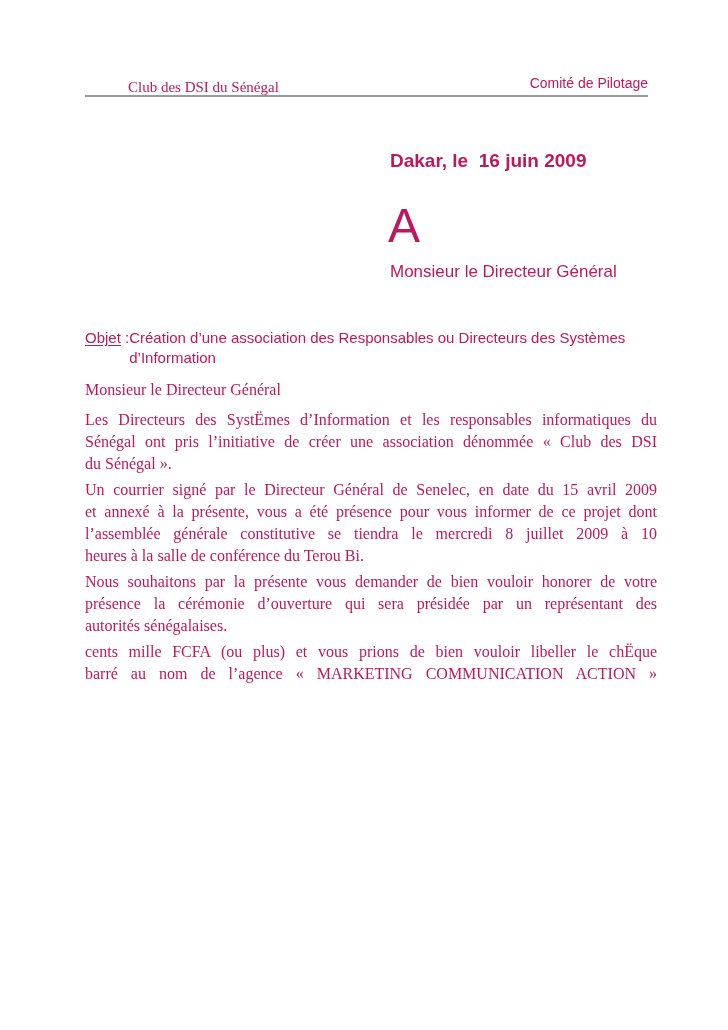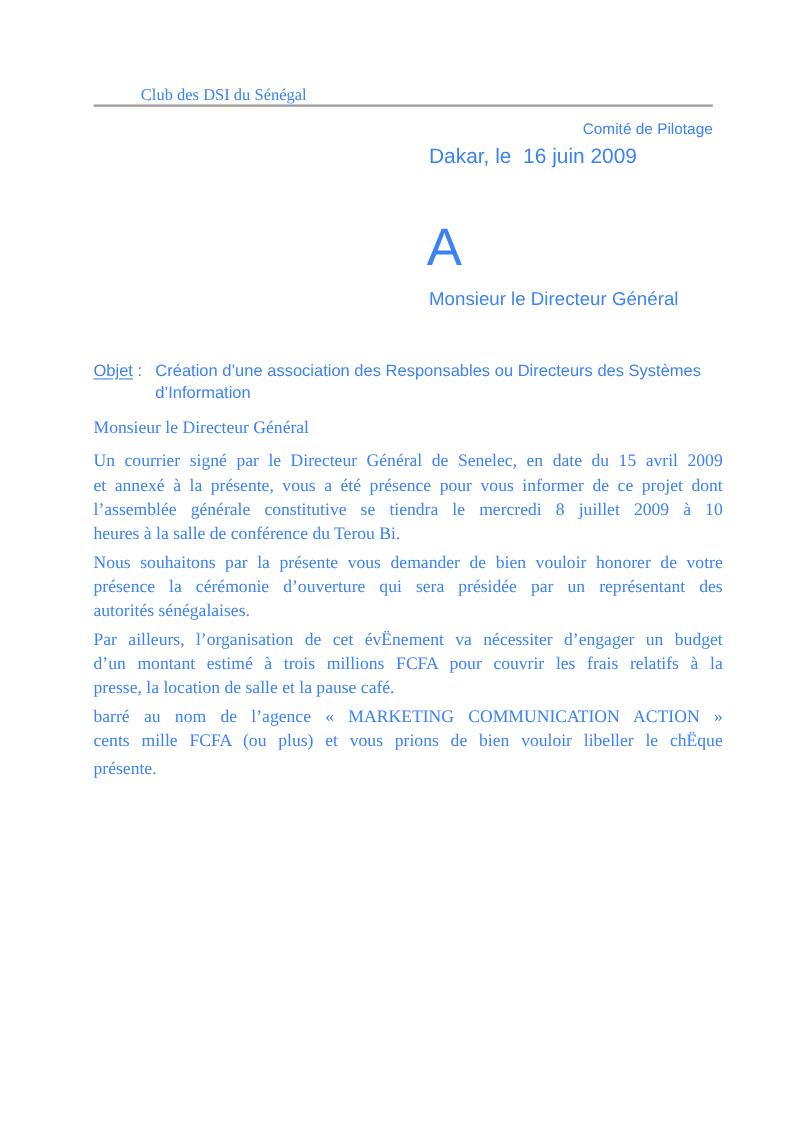--- a/index.html
+++ b/index.html
@@ -5,21 +5,21 @@
   html, body {
     margin: 0;
     padding: 0;
     background: #ffffff;
   }
   .page {
     position: relative;
     width: 728px;
     height: 1030px;
     background: #ffffff;
-    color: #3b82f6;
+    color: #be185d;
     overflow: hidden;
   }
   .serif { font-family: "Liberation Serif", "DejaVu Serif", serif; }
   .sans  { font-family: "Liberation Sans", "DejaVu Sans", sans-serif; }
 
   
   .org-block {
     position: absolute;
     left: 128px;
     top: 37px;
@@ -27,38 +27,38 @@
     line-height: 20px;
     white-space: pre;
   }
   .committee {
     position: absolute;
     left: 400px;
     top: 75px;
     width: 248px;
     text-align: right;
     font-size: 14px;
-    margin-top: 34px;
   }
   .header-rule {
     position: absolute;
     left: 85px;
     top: 95px;
     width: 563px;
     height: 2px;
     background: #9a9a9a;
   }
 
   
   .date-line {
     position: absolute;
     left: 390px;
-    top: 132px;
+    top: 150px;
     font-size: 19px;
     white-space: pre;
+    font-weight: bold;
   }
   .recipient-intro {
     position: absolute;
     left: 388px;
     top: 202px;
     font-size: 48px;
     line-height: 1;
   }
   .recipient-name {
     position: absolute;
@@ -71,21 +71,21 @@
   .subject {
     position: absolute;
     left: 85px;
     top: 328px;
     width: 566px;
     font-size: 15px;
     line-height: 20px;
     display: flex;
     align-items: flex-start;
   }
-  .subject-label { white-space: pre; margin-right: 12px; }
+  .subject-label { white-space: pre; }
   .subject-label u { text-underline-offset: 2px; }
   .subject-text { flex: 1; }
 
   
   .salutation {
     position: absolute;
     left: 85px;
     top: 381px;
     font-size: 16px;
   }
@@ -121,43 +121,42 @@
     <span class="subject-text">
       <span>Création d’une association des Responsables ou Directeurs des Systèmes</span>
       <span>d’Information</span>
     </span>
   </div>
 
   <div class="salutation serif">Monsieur le Directeur Général</div>
 
   <div class="body-text serif">
 
+    <div class="paragraph">
+      <div class="jline">Les Directeurs des SystËmes d’Information et les responsables informatiques du</div>
+      <div class="jline">Sénégal ont pris l’initiative de créer une association dénommée « Club des DSI</div>
+      <div class="jlast">du Sénégal ».</div>
+    </div>
 
     <div class="paragraph">
       <div class="jline">Un courrier signé par le Directeur Général de Senelec, en date du 15 avril 2009</div>
       <div class="jline">et annexé à la présente, vous a été présence pour vous informer de ce projet dont</div>
       <div class="jline">l’assemblée générale constitutive se tiendra le mercredi  8 juillet 2009 à 10</div>
       <div class="jlast">heures à la salle de conférence du Terou Bi.</div>
     </div>
 
     <div class="paragraph">
       <div class="jline">Nous souhaitons par la présente vous demander de bien vouloir honorer de votre</div>
       <div class="jline">présence la cérémonie d’ouverture qui sera présidée par un représentant des</div>
       <div class="jlast">autorités sénégalaises.</div>
     </div>
 
+
     <div class="paragraph">
-      <div class="jline">Par ailleurs, l’organisation de cet évËnement va nécessiter d’engager un budget</div>
-      <div class="jline">d’un montant estimé à trois millions FCFA pour couvrir les frais relatifs à la</div>
-      <div class="jlast">presse, la location de salle et la pause café.</div>
+      <div class="jline">cents mille FCFA (ou plus) et vous prions de bien vouloir libeller le chËque</div>
+      <div class="jline">barré au nom de l’agence « MARKETING COMMUNICATION ACTION »</div>
     </div>
 
     <div class="paragraph">
-      <div class="jline">barré au nom de l’agence « MARKETING COMMUNICATION ACTION »</div>
-      <div class="jline">cents mille FCFA (ou plus) et vous prions de bien vouloir libeller le chËque</div>
-    </div>
-
-    <div class="paragraph">
-      <div class="jlast">présente.</div>
     </div>
 
   </div>
 </div>
 
 </body></html>

